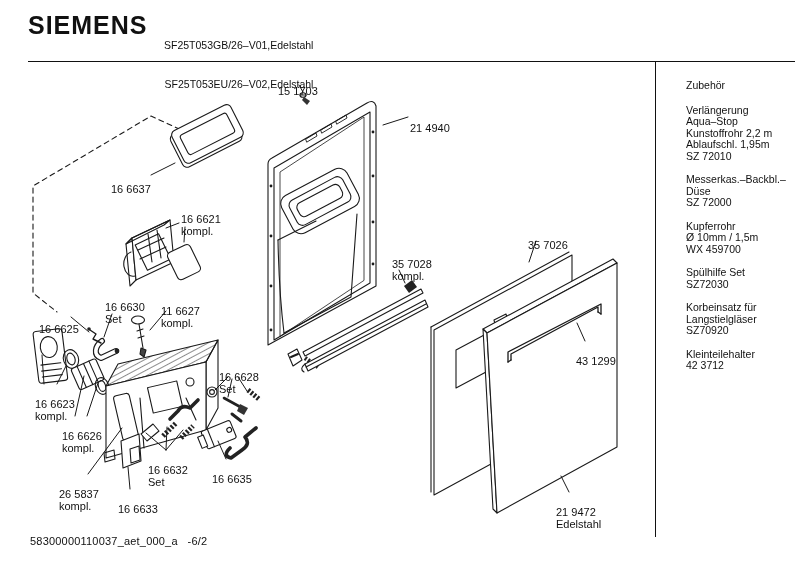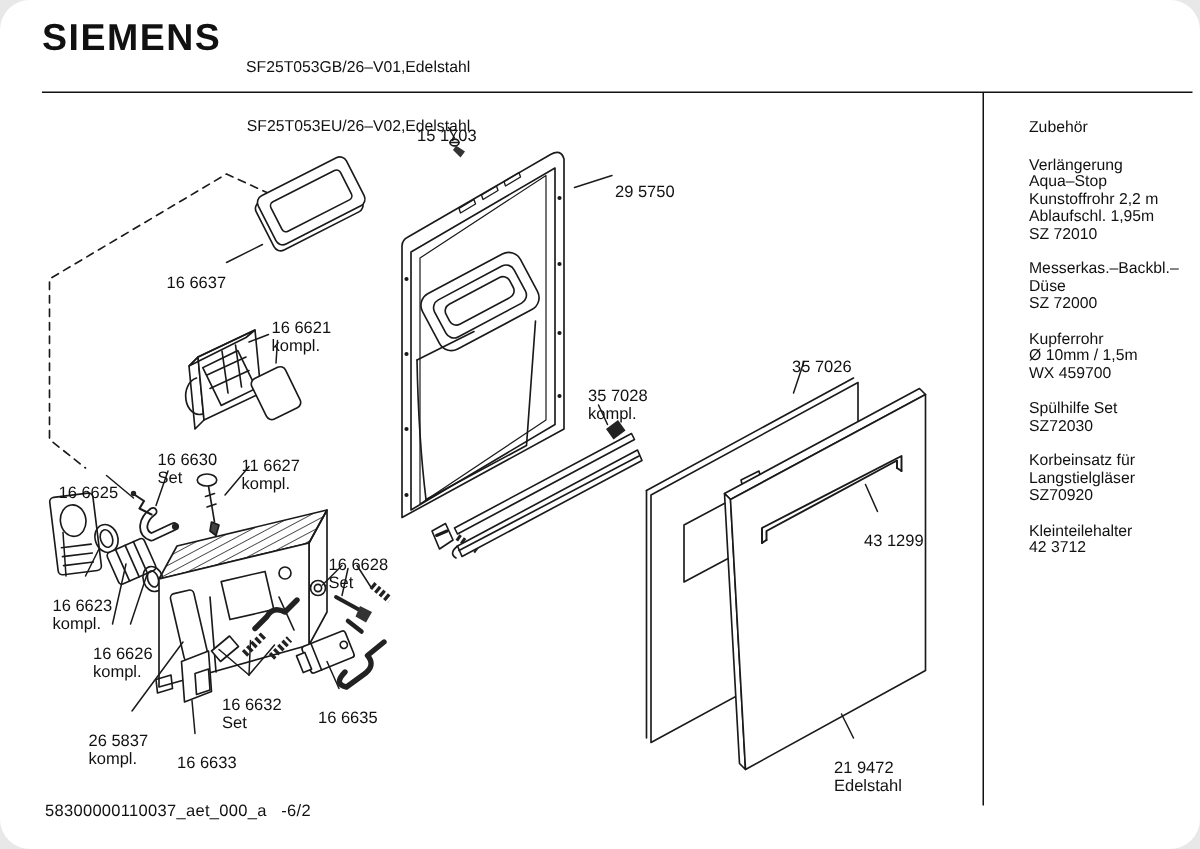--- a/index.html
+++ b/index.html
@@ -1,17 +1,17 @@
 <!DOCTYPE html>
 <html><head>
 <meta charset="utf-8">
 <style>
   html,body{margin:0;padding:0;background:#e8e8e8;}
   .page{position:relative;width:800px;height:566px;background:#ffffff;
-        font-family:"Liberation Sans",sans-serif;color:#111;overflow:hidden;border-radius:20px;}
+        font-family:"Liberation Sans",sans-serif;color:#111;overflow:hidden;}
   .abs{position:absolute;}
   .brand{left:28px;top:11px;font-size:25px;font-weight:bold;letter-spacing:1px;}
   .model{left:164px;top:13px;font-size:10.5px;line-height:13px;white-space:pre;text-align:right;}
   .cat{left:637px;top:13px;font-size:10.5px;line-height:13px;}
   .hdr-rule{left:28px;top:61px;width:767px;border-top:1.6px solid #111;height:0;}
   .side-rule{left:655px;top:62px;height:475px;border-left:1.3px solid #111;width:0;}
   .sidebar{left:663px;top:80px;width:128px;font-size:10.5px;line-height:11.5px;margin-left:23px;}
   .sb-title{margin-bottom:13px;}
   .sbgroup{margin-bottom:12px;}
   .plabel{position:absolute;font-size:11px;line-height:12px;white-space:nowrap;margin-top:12px;}
@@ -272,21 +272,21 @@
         <line x1="585" y1="341" x2="577" y2="323"></line>
         <line x1="569" y1="492" x2="561" y2="476"></line>
       </g>
     </g>
   </svg>
 
   <div class="plabel" style="left:278px;top:73px">
       <div>15 1703</div>
     </div>
   <div class="plabel" style="left:410px;top:110px">
-      <div>29 5750</div>
+      <div>21 4940</div>
     </div>
   <div class="plabel" style="left:111px;top:171px">
       <div>16 6637</div>
     </div>
   <div class="plabel" style="left:181px;top:201px">
       <div>16 6621</div>
       <div>kompl.</div>
     </div>
   <div class="plabel" style="left:105px;top:289px">
       <div>16 6630</div>

